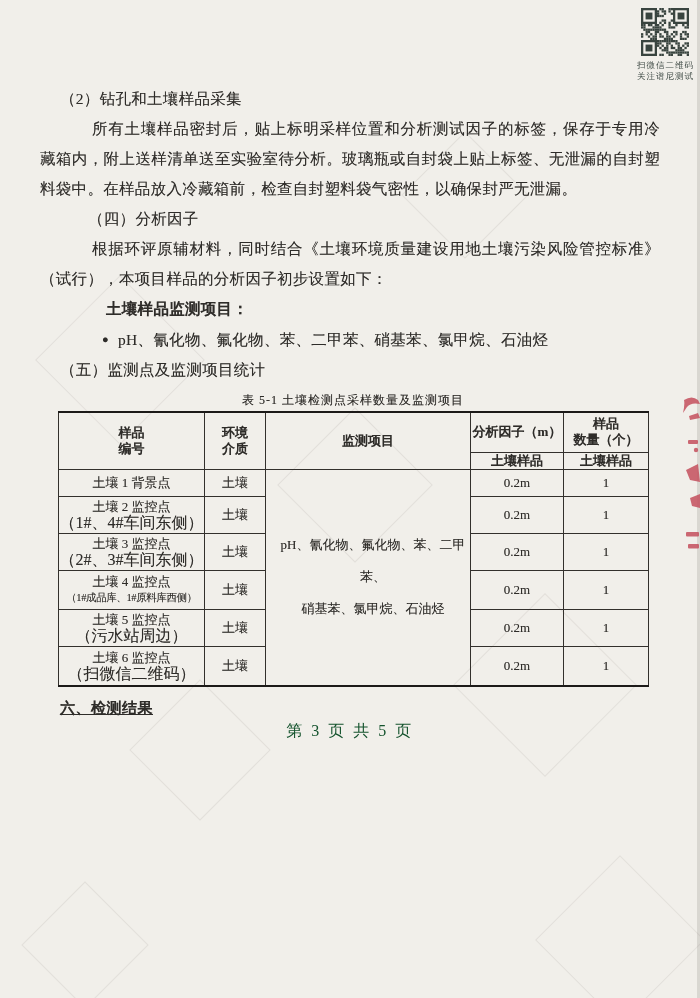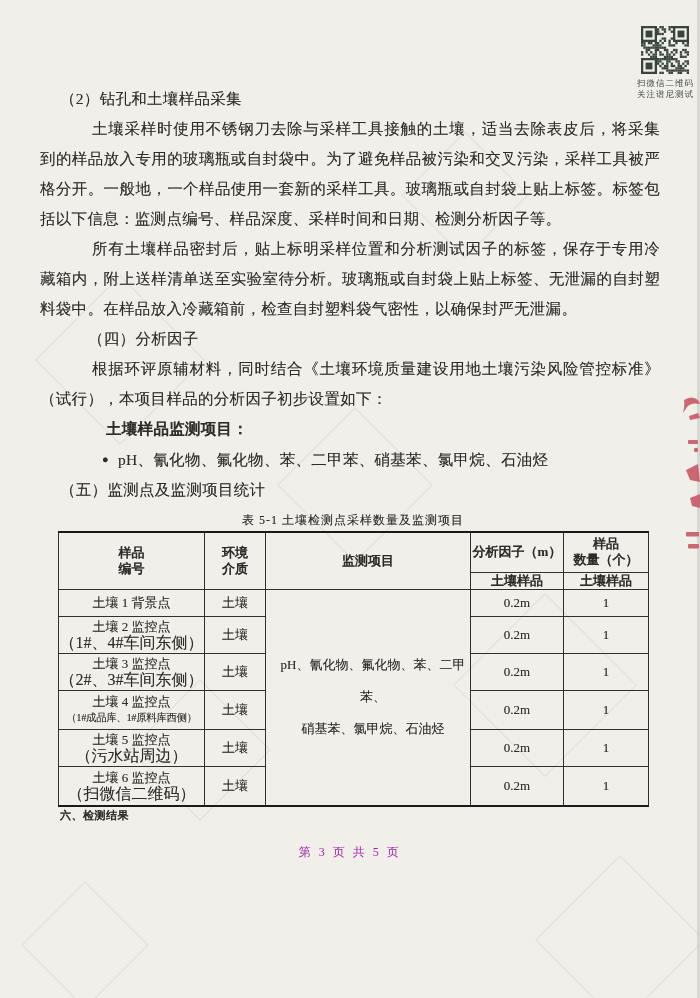--- a/index.html
+++ b/index.html
@@ -16,21 +16,21 @@
   .wm2 { width:90px;  height:90px;  left:420px; top:150px; }
   .wm3 { width:130px; height:130px; left:480px; top:620px; }
   .wm4 { width:100px; height:100px; left:150px; top:700px; }
   .wm5 { width:110px; height:110px; left:300px; top:430px; }
   .wm6 { width:90px;  height:90px;  left:40px;  top:900px; }
   .wm7 { width:120px; height:120px; left:560px; top:880px; }
   .scan-edge { position:absolute; right:0; top:0; bottom:0; width:3px;
     background:rgba(110,105,98,0.18); }
 
   
-  .qr-wrap { position:absolute; top:26px; right:7px; width:56px; text-align:center; }
+  .qr-wrap { position:absolute; top:8px; right:7px; width:56px; text-align:center; }
   .qr-wrap svg { width:48px; height:48px; display:block; margin:0 auto; background:#f1efea; }
   .qr-caption { margin-top:4px; font-size:8.5px; line-height:11px; color:#414c47;
     letter-spacing:1px; font-family:"Liberation Sans","DejaVu Sans",sans-serif; white-space:nowrap; }
 
   
   .stamp { position:absolute; right:0; top:394px; width:20px; height:166px; opacity:0.85; }
 
   
   .content { position:relative; padding:84px 40px 0 40px; }
   .content p { font-size:15.5px; line-height:30px; text-align:justify;
@@ -60,24 +60,24 @@
   tr.r4 { height:39px; }
   tr.r6 { height:40px; }
   .two-line span { display:block; }
   td .loc { font-size:16px; }
   td .loc:empty { display:none; }
   td .loc.tight { font-size:10.5px; letter-spacing:-0.4px; white-space:nowrap; }
   td.items { text-align:left; padding-left:10px; font-size:13.5px; }
   td.items span { display:block; line-height:32px; }
   td.depth, td.qty { font-size:13.5px; }
 
-  .footer-heading { margin-left:20px; margin-top:1px; font-size:11px; font-weight:bold;
-    letter-spacing:0.5px; text-shadow:0 0 0.4px rgba(40,38,35,0.4); }
-  .page-number { margin-top:21px; text-align:center; font-size:12px; letter-spacing:2.5px;
-    color:#a21caf; }
+  .footer-heading { margin-left:20px; margin-top:12px; font-size:15px; font-weight:bold;
+    letter-spacing:0.5px; text-shadow:0 0 0.4px rgba(40,38,35,0.4);text-decoration:underline; }
+  .page-number { margin-top:3px; text-align:center; font-size:16px; letter-spacing:2.5px;
+    color:#14532d; }
 </style>
 </head>
 <body>
 
 <div class="page">
 
   <div>
     <div class="wm wm1"></div>
       <div class="wm wm2"></div>
       <div class="wm wm3"></div>
@@ -264,21 +264,20 @@
       <circle cx="16" cy="56" r="2.2"></circle>
       <path d="M6,76 l12,-6 2,18 -10,-2 z"></path>
       <path d="M10,104 l10,-4 0,14 -8,-2 z"></path>
       <rect x="6" y="138" width="13" height="4.5" rx="1"></rect>
       <rect x="8" y="150" width="11" height="4.5" rx="1"></rect>
     </g>
   </svg>
 
   <div class="content">
     <p class="h-flush">（2）钻孔和土壤样品采集</p>
-    <p class="para">土壤采样时使用不锈钢刀去除与采样工具接触的土壤，适当去除表皮后，将采集到的样品放入专用的玻璃瓶或自封袋中。为了避免样品被污染和交叉污染，采样工具被严格分开。一般地，一个样品使用一套新的采样工具。玻璃瓶或自封袋上贴上标签。标签包括以下信息：监测点编号、样品深度、采样时间和日期、检测分析因子等。</p>
     <p class="para">所有土壤样品密封后，贴上标明采样位置和分析测试因子的标签，保存于专用冷藏箱内，附上送样清单送至实验室待分析。玻璃瓶或自封袋上贴上标签、无泄漏的自封塑料袋中。在样品放入冷藏箱前，检查自封塑料袋气密性，以确保封严无泄漏。</p>
     <p class="h-deep">（四）分析因子</p>
     <p class="para">根据环评原辅材料，同时结合《土壤环境质量建设用地土壤污染风险管控标准》（试行），本项目样品的分析因子初步设置如下：</p>
     <p class="bold-line">土壤样品监测项目：</p>
     <p class="bullet-line"><span class="bullet-dot">●</span><span>pH、氰化物、氟化物、苯、二甲苯、硝基苯、氯甲烷、石油烃</span></p>
     <p class="h-flush">（五）监测点及监测项目统计</p>
 
     <div class="tbl-title">表 5-1 土壤检测点采样数量及监测项目</div>
 
     <table class="soil">

